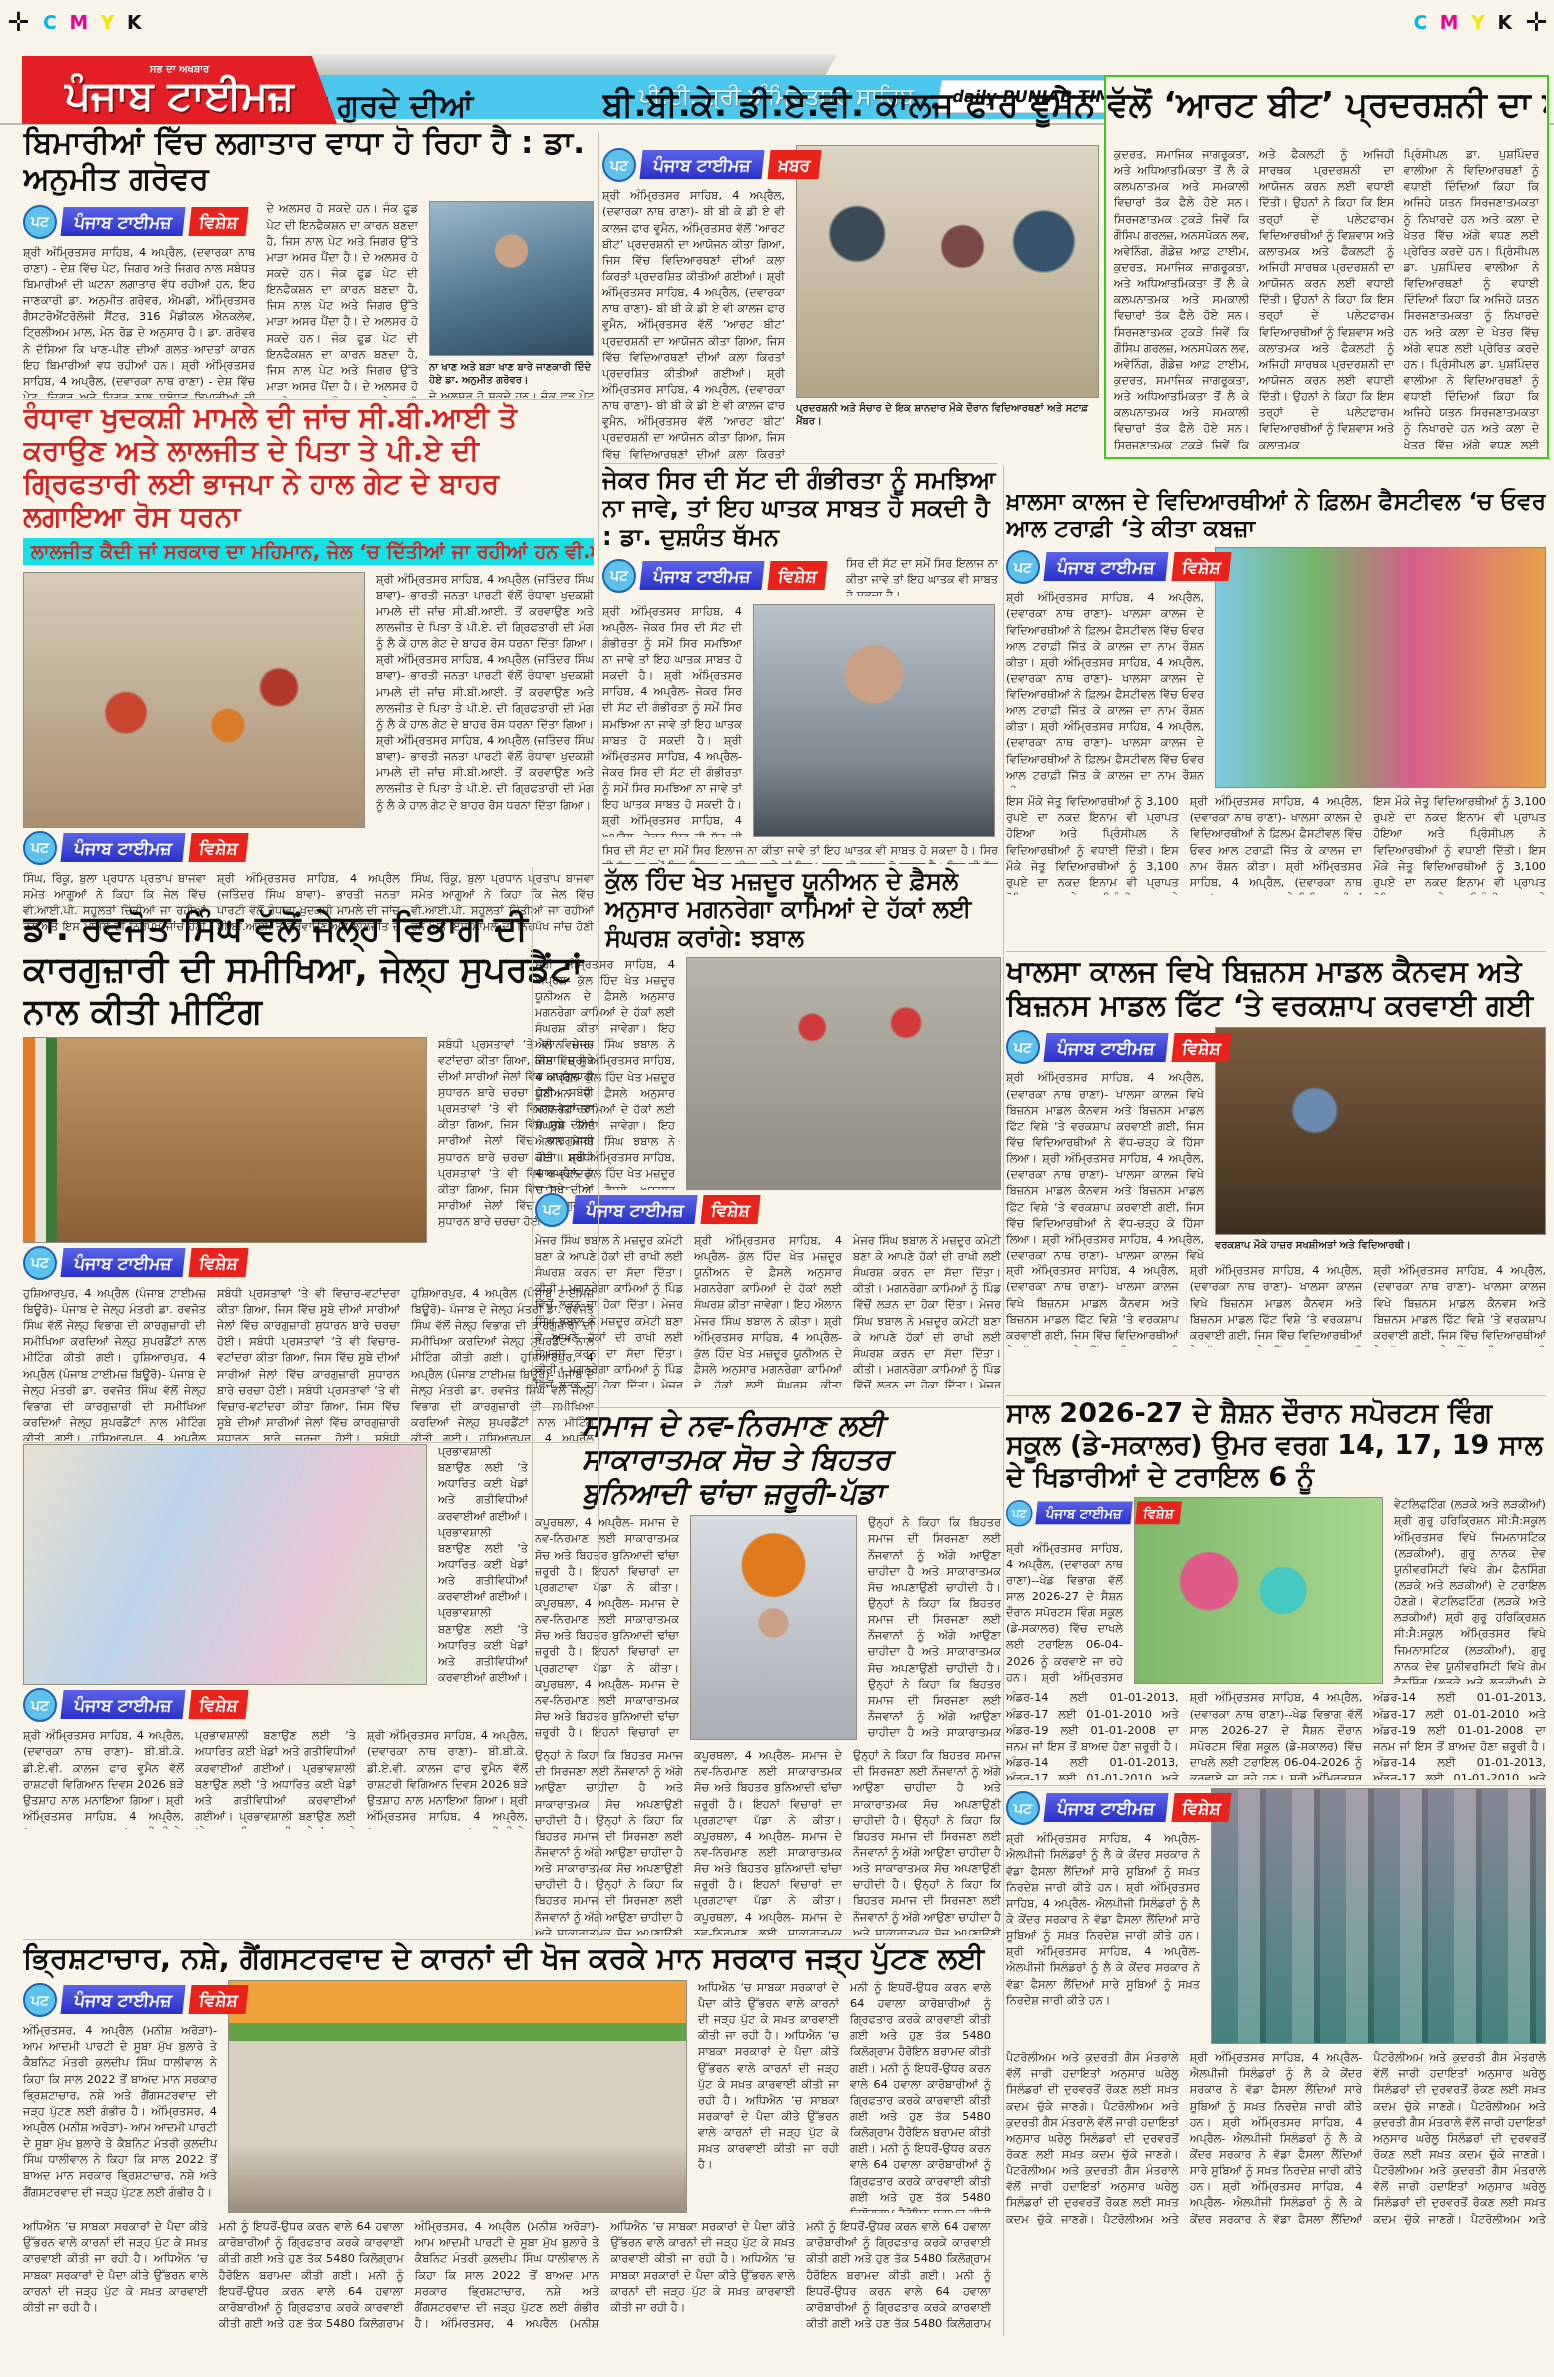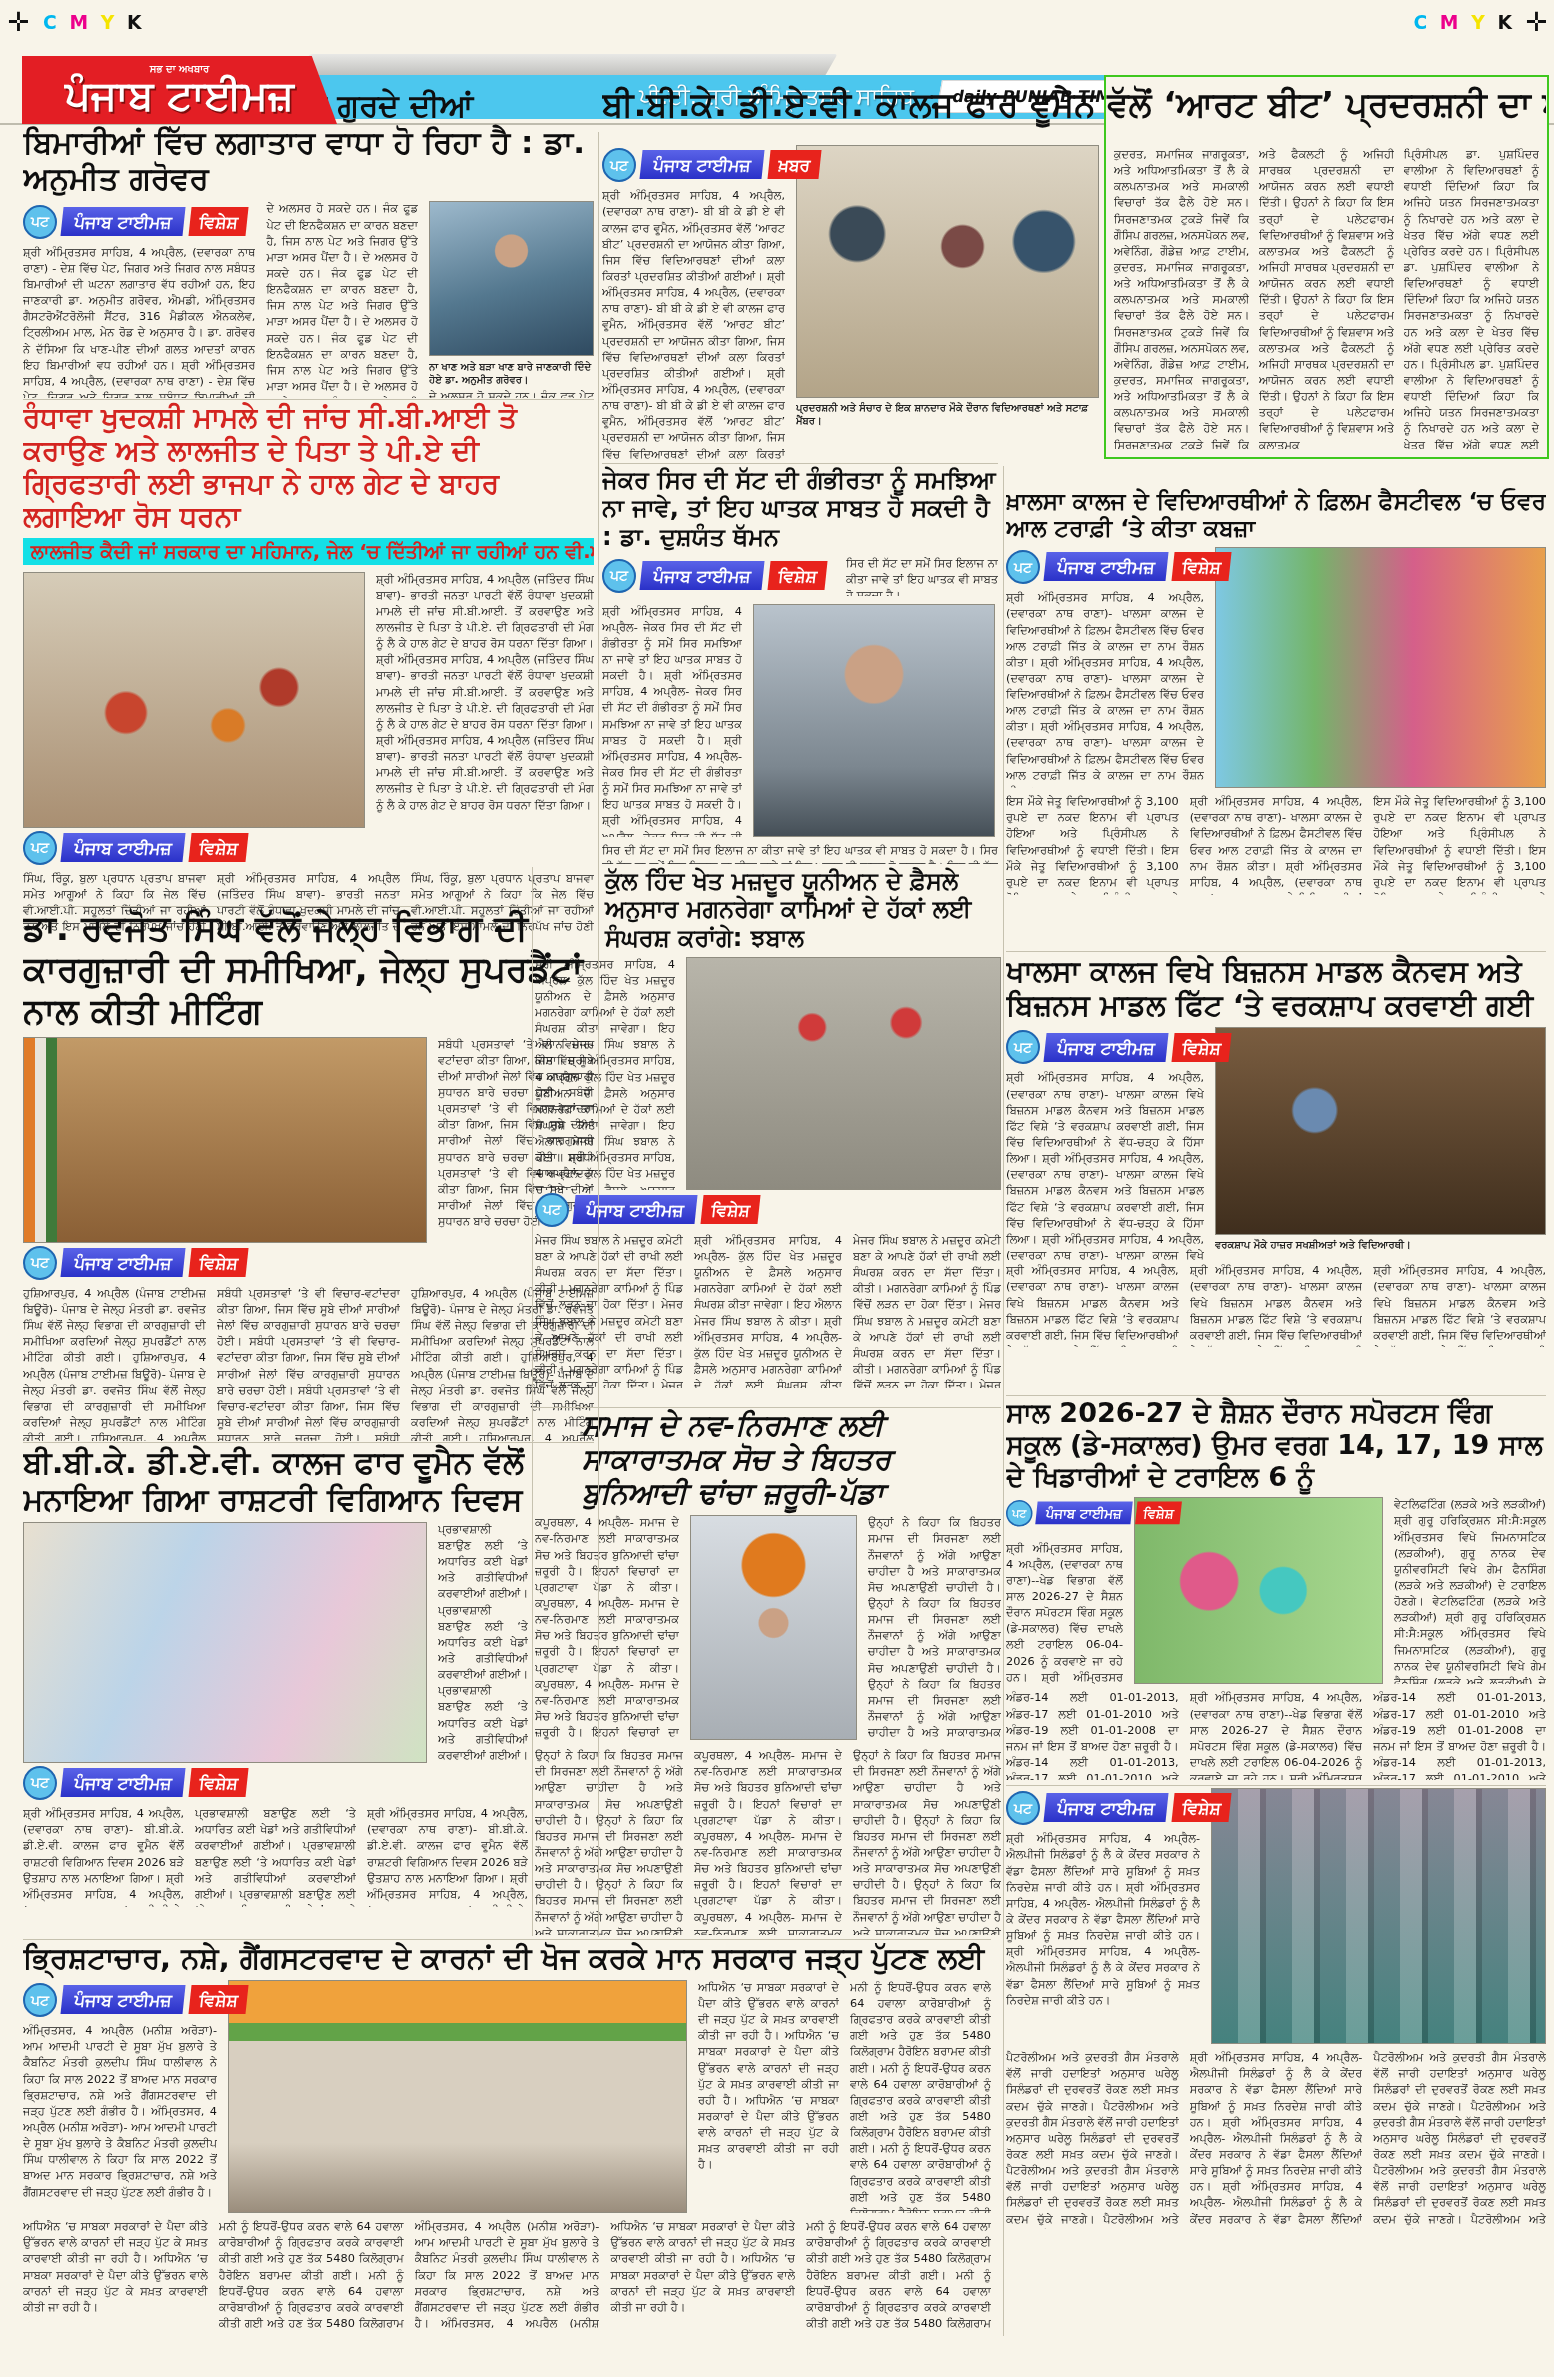--- a/index.html
+++ b/index.html
@@ -243,21 +243,20 @@
       </div>
     </div>
     <div class="row" style="height:84px;margin-top:3.1px">
       <p class="bodytext" style="flex:1">ਸ਼੍ਰੀ ਅੰਮ੍ਰਿਤਸਰ ਸਾਹਿਬ, 4 ਅਪ੍ਰੈਲ, (ਦਵਾਰਕਾ ਨਾਥ ਰਾਣਾ)- ਖਾਲਸਾ ਕਾਲਜ ਵਿਖੇ ਬਿਜ਼ਨਸ ਮਾਡਲ ਕੈਨਵਸ ਅਤੇ ਬਿਜ਼ਨਸ ਮਾਡਲ ਫਿੱਟ ਵਿਸ਼ੇ ‘ਤੇ ਵਰਕਸ਼ਾਪ ਕਰਵਾਈ ਗਈ, ਜਿਸ ਵਿੱਚ ਵਿਦਿਆਰਥੀਆਂ ਨੇ ਵੱਧ-ਚੜ੍ਹ ਕੇ ਹਿੱਸਾ ਲਿਆ। ਸ਼੍ਰੀ ਅੰਮ੍ਰਿਤਸਰ ਸਾਹਿਬ, 4 ਅਪ੍ਰੈਲ, (ਦਵਾਰਕਾ ਨਾਥ ਰਾਣਾ)- ਖਾਲਸਾ ਕਾਲਜ ਵਿਖੇ ਬਿਜ਼ਨਸ ਮਾਡਲ ਕੈਨਵਸ ਅਤੇ ਬਿਜ਼ਨਸ ਮਾਡਲ ਫਿੱਟ ਵਿਸ਼ੇ ‘ਤੇ ਵਰਕਸ਼ਾਪ ਕਰਵਾਈ ਗਈ, ਜਿਸ ਵਿੱਚ ਵਿਦਿਆਰਥੀਆਂ ਨੇ ਵੱਧ-ਚੜ੍ਹ ਕੇ ਹਿੱਸਾ ਲਿਆ।</p>
       <p class="bodytext" style="flex:1">ਸ਼੍ਰੀ ਅੰਮ੍ਰਿਤਸਰ ਸਾਹਿਬ, 4 ਅਪ੍ਰੈਲ, (ਦਵਾਰਕਾ ਨਾਥ ਰਾਣਾ)- ਖਾਲਸਾ ਕਾਲਜ ਵਿਖੇ ਬਿਜ਼ਨਸ ਮਾਡਲ ਕੈਨਵਸ ਅਤੇ ਬਿਜ਼ਨਸ ਮਾਡਲ ਫਿੱਟ ਵਿਸ਼ੇ ‘ਤੇ ਵਰਕਸ਼ਾਪ ਕਰਵਾਈ ਗਈ, ਜਿਸ ਵਿੱਚ ਵਿਦਿਆਰਥੀਆਂ ਨੇ ਵੱਧ-ਚੜ੍ਹ ਕੇ ਹਿੱਸਾ ਲਿਆ। ਸ਼੍ਰੀ ਅੰਮ੍ਰਿਤਸਰ ਸਾਹਿਬ, 4 ਅਪ੍ਰੈਲ, (ਦਵਾਰਕਾ ਨਾਥ ਰਾਣਾ)- ਖਾਲਸਾ ਕਾਲਜ ਵਿਖੇ ਬਿਜ਼ਨਸ ਮਾਡਲ ਕੈਨਵਸ ਅਤੇ ਬਿਜ਼ਨਸ ਮਾਡਲ ਫਿੱਟ ਵਿਸ਼ੇ ‘ਤੇ ਵਰਕਸ਼ਾਪ ਕਰਵਾਈ ਗਈ, ਜਿਸ ਵਿੱਚ ਵਿਦਿਆਰਥੀਆਂ ਨੇ ਵੱਧ-ਚੜ੍ਹ ਕੇ ਹਿੱਸਾ ਲਿਆ।</p>
       <p class="bodytext" style="flex:1">ਸ਼੍ਰੀ ਅੰਮ੍ਰਿਤਸਰ ਸਾਹਿਬ, 4 ਅਪ੍ਰੈਲ, (ਦਵਾਰਕਾ ਨਾਥ ਰਾਣਾ)- ਖਾਲਸਾ ਕਾਲਜ ਵਿਖੇ ਬਿਜ਼ਨਸ ਮਾਡਲ ਕੈਨਵਸ ਅਤੇ ਬਿਜ਼ਨਸ ਮਾਡਲ ਫਿੱਟ ਵਿਸ਼ੇ ‘ਤੇ ਵਰਕਸ਼ਾਪ ਕਰਵਾਈ ਗਈ, ਜਿਸ ਵਿੱਚ ਵਿਦਿਆਰਥੀਆਂ ਨੇ ਵੱਧ-ਚੜ੍ਹ ਕੇ ਹਿੱਸਾ ਲਿਆ। ਸ਼੍ਰੀ ਅੰਮ੍ਰਿਤਸਰ ਸਾਹਿਬ, 4 ਅਪ੍ਰੈਲ, (ਦਵਾਰਕਾ ਨਾਥ ਰਾਣਾ)- ਖਾਲਸਾ ਕਾਲਜ ਵਿਖੇ ਬਿਜ਼ਨਸ ਮਾਡਲ ਕੈਨਵਸ ਅਤੇ ਬਿਜ਼ਨਸ ਮਾਡਲ ਫਿੱਟ ਵਿਸ਼ੇ ‘ਤੇ ਵਰਕਸ਼ਾਪ ਕਰਵਾਈ ਗਈ, ਜਿਸ ਵਿੱਚ ਵਿਦਿਆਰਥੀਆਂ ਨੇ ਵੱਧ-ਚੜ੍ਹ ਕੇ ਹਿੱਸਾ ਲਿਆ।</p>
     </div>
   </section>
 
   <section class="article" style="left:23px;top:1444px;width:505px;height:494px">
-    <h1 class="hl" style="font-size:31px">ਬੀ.ਬੀ.ਕੇ. ਡੀ.ਏ.ਵੀ. ਕਾਲਜ ਫਾਰ ਵੂਮੈਨ ਵੱਲੋਂ ਮਨਾਇਆ ਗਿਆ ਰਾਸ਼ਟਰੀ ਵਿਗਿਆਨ ਦਿਵਸ</h1>
     <div class="row" style="height:241px">
       <div class="photo ph-science" style="width:404px;height:241px"></div>
       <p class="bodytext" style="flex:1">ਪ੍ਰਭਾਵਸ਼ਾਲੀ ਬਣਾਉਣ ਲਈ ‘ਤੇ ਅਧਾਰਿਤ ਕਈ ਖੇਡਾਂ ਅਤੇ ਗਤੀਵਿਧੀਆਂ ਕਰਵਾਈਆਂ ਗਈਆਂ। ਪ੍ਰਭਾਵਸ਼ਾਲੀ ਬਣਾਉਣ ਲਈ ‘ਤੇ ਅਧਾਰਿਤ ਕਈ ਖੇਡਾਂ ਅਤੇ ਗਤੀਵਿਧੀਆਂ ਕਰਵਾਈਆਂ ਗਈਆਂ। ਪ੍ਰਭਾਵਸ਼ਾਲੀ ਬਣਾਉਣ ਲਈ ‘ਤੇ ਅਧਾਰਿਤ ਕਈ ਖੇਡਾਂ ਅਤੇ ਗਤੀਵਿਧੀਆਂ ਕਰਵਾਈਆਂ ਗਈਆਂ। ਪ੍ਰਭਾਵਸ਼ਾਲੀ ਬਣਾਉਣ ਲਈ ‘ਤੇ ਅਧਾਰਿਤ ਕਈ ਖੇਡਾਂ ਅਤੇ ਗਤੀਵਿਧੀਆਂ ਕਰਵਾਈਆਂ ਗਈਆਂ।</p>
     </div>
     <div class="tagrow">
       <span class="tag-circle">ਪਟ</span>
       <span class="tag-brand">ਪੰਜਾਬ ਟਾਈਮਜ਼</span>
       <span class="tag-type">ਵਿਸ਼ੇਸ਼</span>
     </div>
     <div class="row" style="height:101px">

